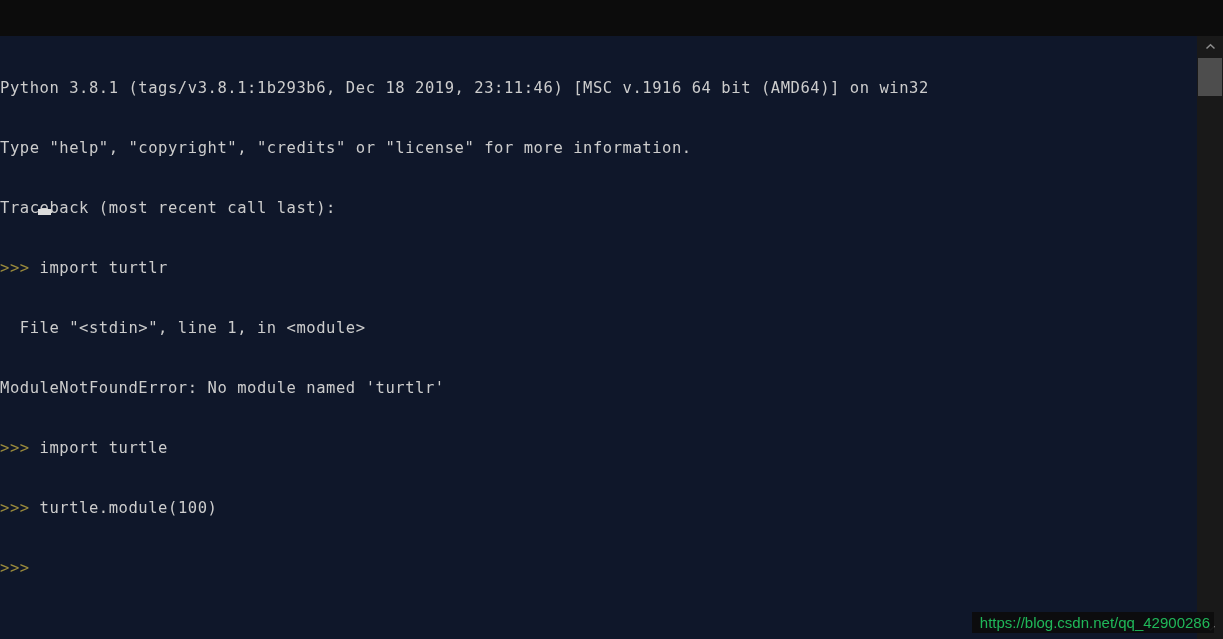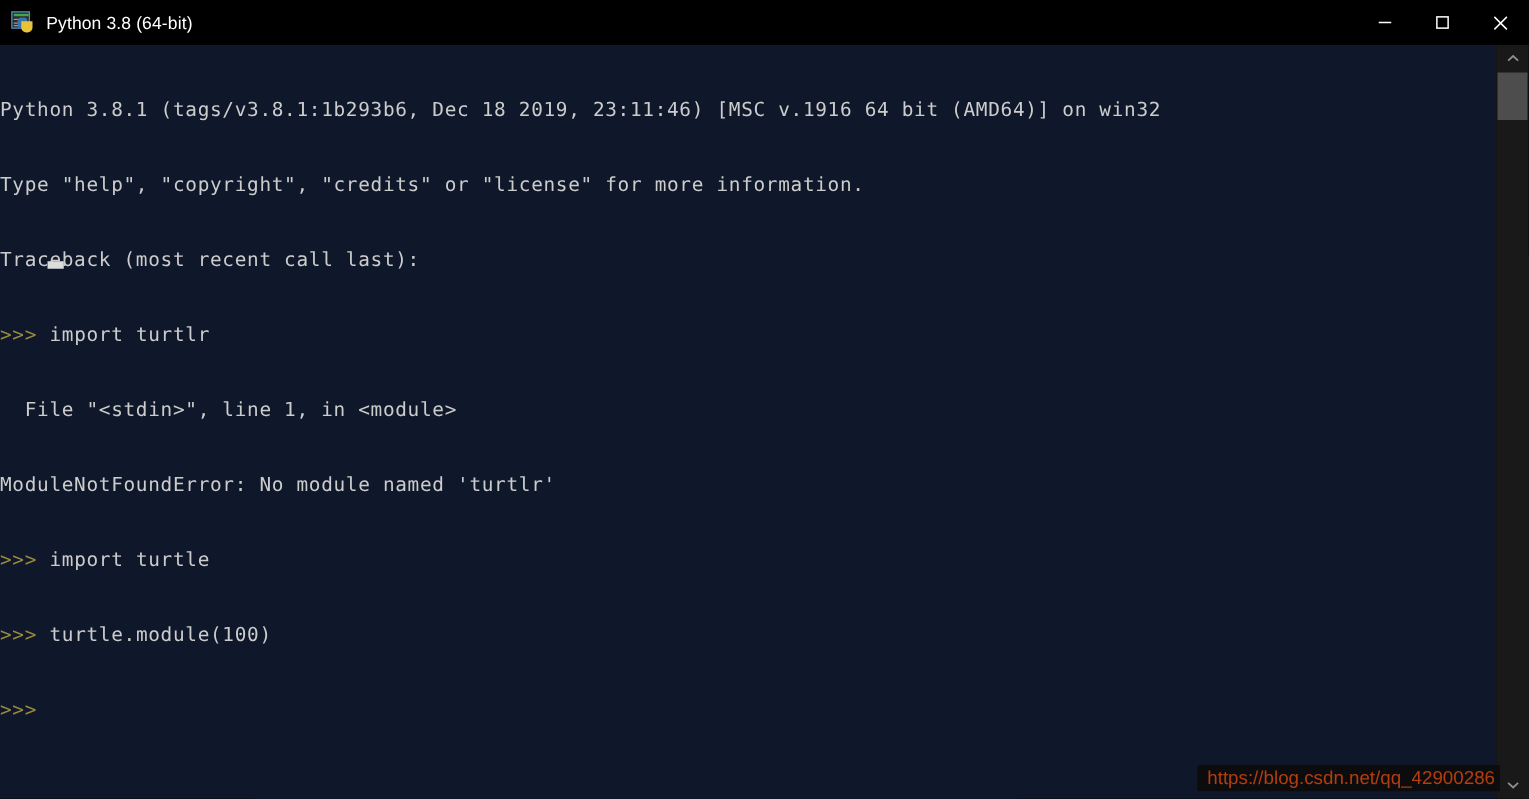--- a/index.html
+++ b/index.html
@@ -172,63 +172,36 @@
     left: 1px;
     top: 22px;
     width: 24px;
     height: 38px;
     background: #4d4d4d;
   }
 
   
   #watermark {
     position: absolute;
-    right: 23px;
+    right: 9px;
     bottom: 6px;
-    color: #c2410c;
+    color: #22c55e;
     font-size: 15px;
     font-family: "Liberation Sans", sans-serif;
     background: #0c0c0c;
     padding: 2px 4px 2px 8px;
     white-space: nowrap;
     opacity: 0.92;
   }
 </style>
 </head>
 <body>
 
 <div id="window">
 
-  <div id="titlebar">
-    <div id="app-icon">
-      <div class="console-box"></div>
-      <div class="py-blue"></div>
-      <div class="py-yellow"></div>
-    </div>
-    <div id="title-text">Python 3.8 (64-bit)</div>
-
-    <div id="window-controls">
-      <div class="wctl">
-        <svg width="12" height="12" viewBox="0 0 12 12">
-          <line x1="1" y1="6" x2="11" y2="6" stroke="#ffffff" stroke-width="1.2"></line>
-        </svg>
-      </div>
-      <div class="wctl">
-        <svg width="12" height="12" viewBox="0 0 12 12">
-          <rect x="1.5" y="1.5" width="9" height="9" fill="none" stroke="#ffffff" stroke-width="1.2"></rect>
-        </svg>
-      </div>
-      <div class="wctl">
-        <svg width="13" height="13" viewBox="0 0 13 13">
-          <line x1="1.5" y1="1.5" x2="11.5" y2="11.5" stroke="#ffffff" stroke-width="1.2"></line>
-          <line x1="11.5" y1="1.5" x2="1.5" y2="11.5" stroke="#ffffff" stroke-width="1.2"></line>
-        </svg>
-      </div>
-    </div>
-  </div>
 
   <div id="terminal">
     <div id="console-lines">
       <div class="cline"><span class="prompt"></span><span>Python 3.8.1 (tags/v3.8.1:1b293b6, Dec 18 2019, 23:11:46) [MSC v.1916 64 bit (AMD64)] on win32</span></div>
       <div class="cline"><span class="prompt"></span><span>Type "help", "copyright", "credits" or "license" for more information.</span></div>
       <div class="cline"><span class="prompt"></span><span>Traceback (most recent call last):</span></div>
       <div class="cline"><span class="prompt">&gt;&gt;&gt;</span><span> import turtlr</span></div>
       <div class="cline"><span class="prompt"></span><span>  File "&lt;stdin&gt;", line 1, in &lt;module&gt;</span></div>
       <div class="cline"><span class="prompt"></span><span>ModuleNotFoundError: No module named 'turtlr'</span></div>
       <div class="cline"><span class="prompt">&gt;&gt;&gt;</span><span> import turtle</span></div>

